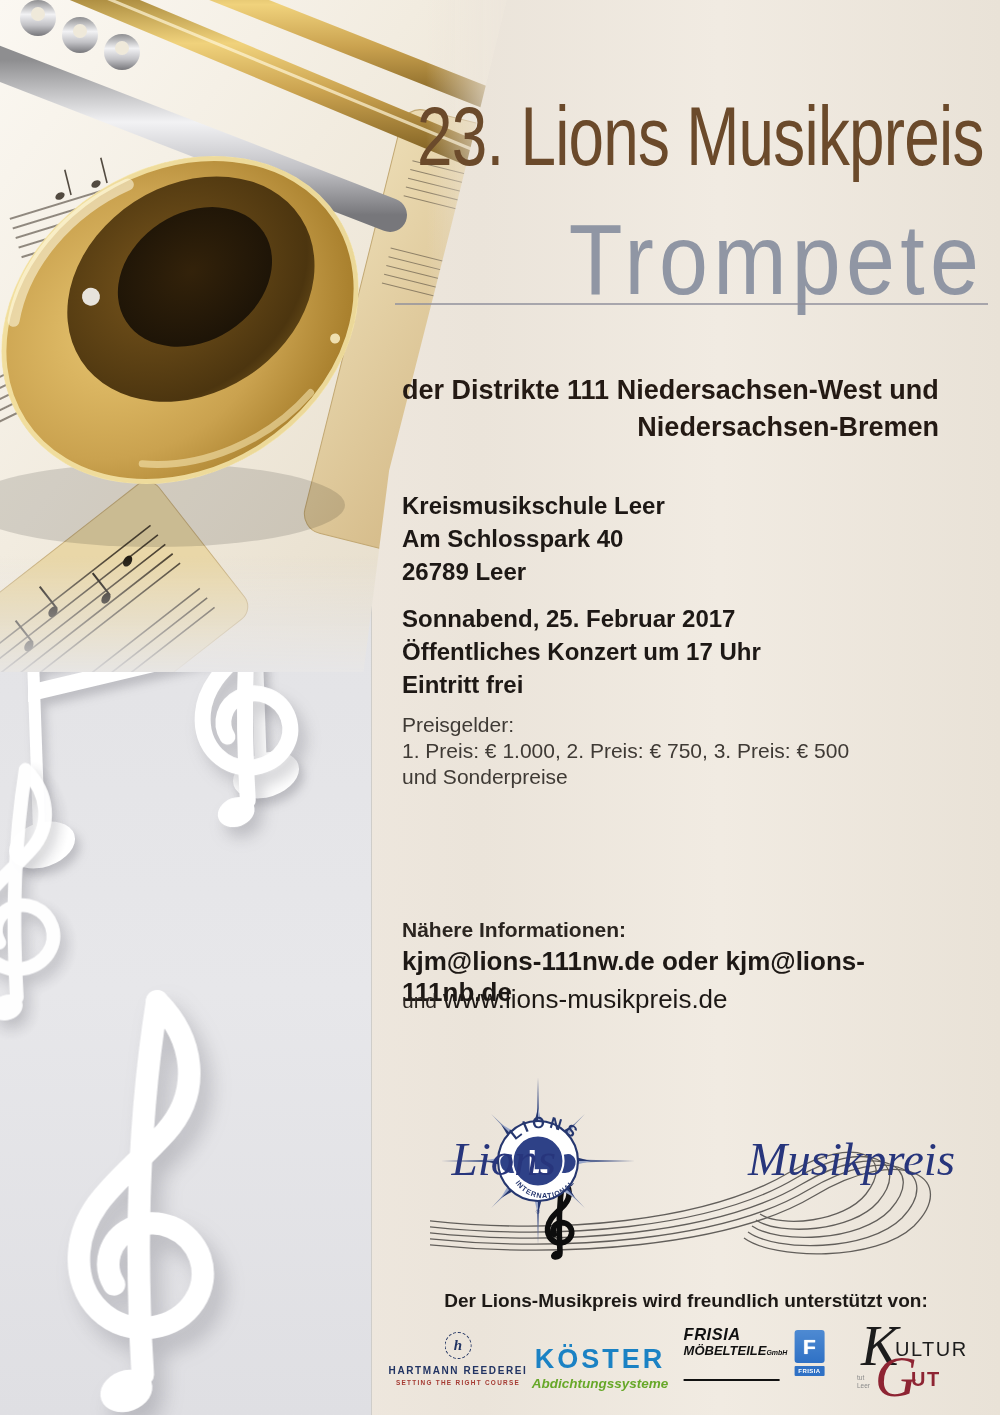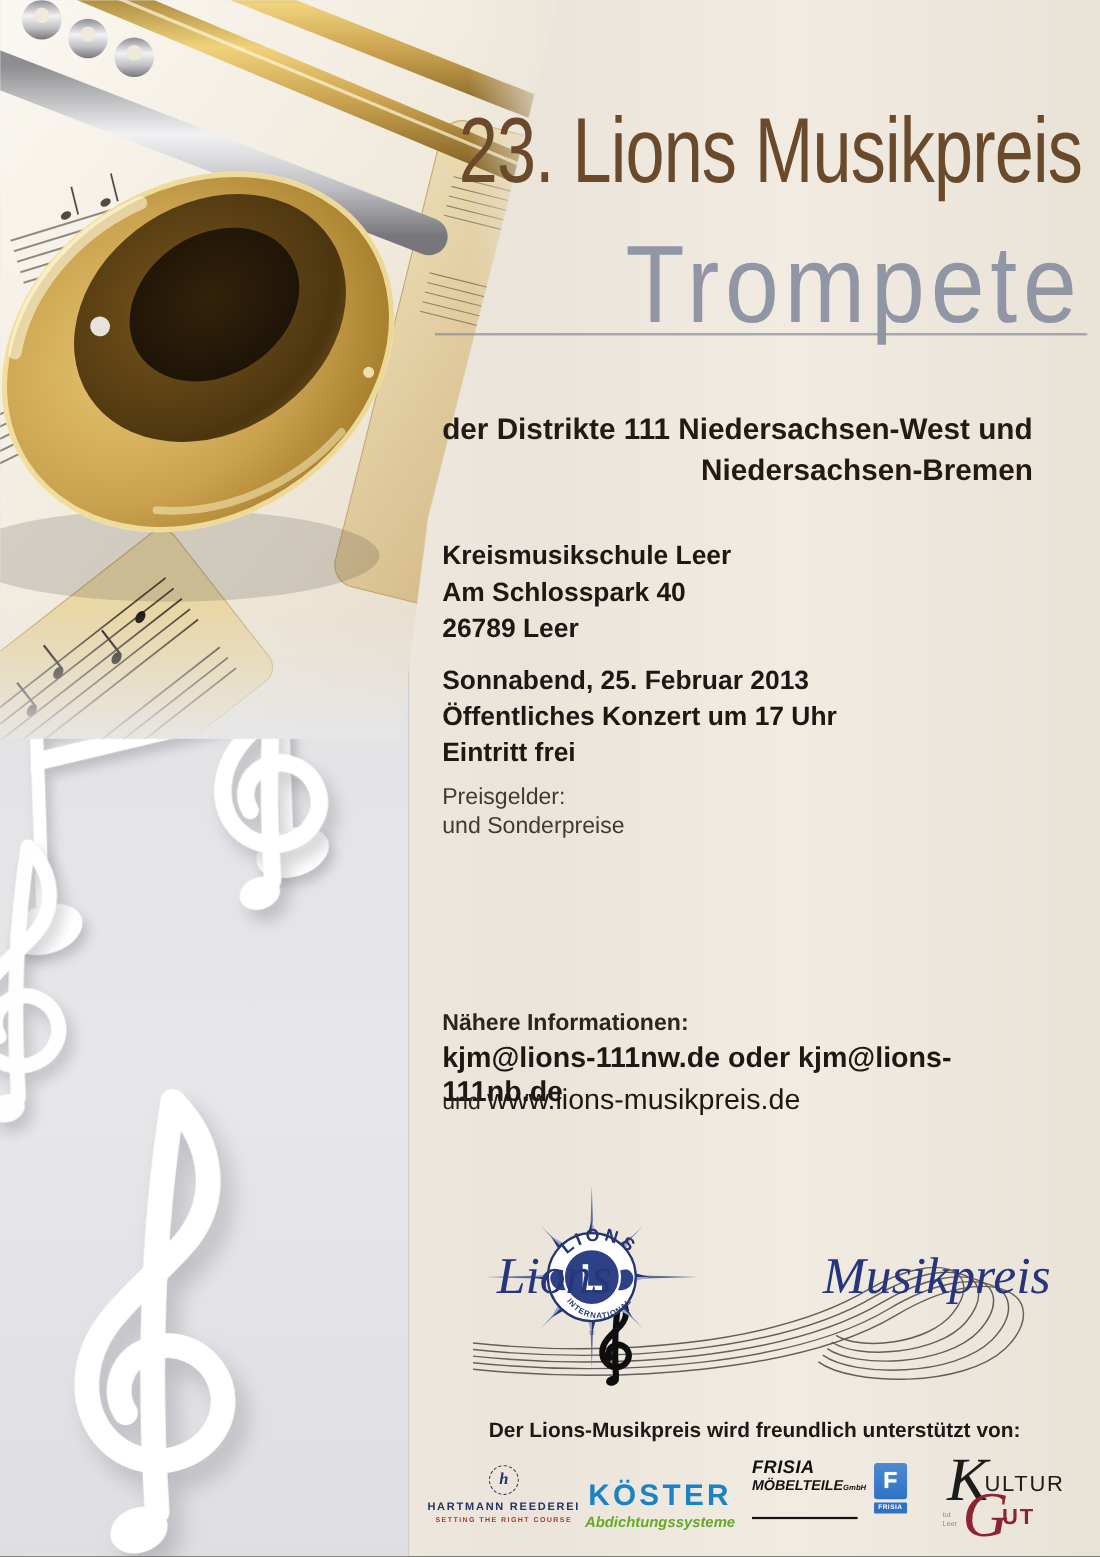--- a/index.html
+++ b/index.html
@@ -293,27 +293,28 @@
     <div class="l2">Niedersachsen-Bremen</div>
   </div>
 
   <div class="col venue">
     <div>Kreismusikschule Leer</div>
     <div>Am Schlosspark 40</div>
     <div>26789 Leer</div>
   </div>
 
   <div class="col event">
-    <div>Sonnabend, 25. Februar 2013</div>
+    <div>Sonnabend, 25. Februar 2017</div>
     <div>Öffentliches Konzert um 17 Uhr</div>
     <div>Eintritt frei</div>
   </div>
 
   <div class="col prizes">
     <div>Preisgelder:</div>
+    <div>1. Preis: € 1.000, 2. Preis: € 750, 3. Preis: € 500</div>
     <div>und Sonderpreise</div>
   </div>
 
 
   <div class="col info-heading">Nähere Informationen:</div>
   <div class="col info-emails">kjm@lions-111nw.de oder kjm@lions-111nb.de</div>
   <div class="col info-web">
     <span>und</span>
     <b>www.lions-musikpreis.de</b>
   </div>

